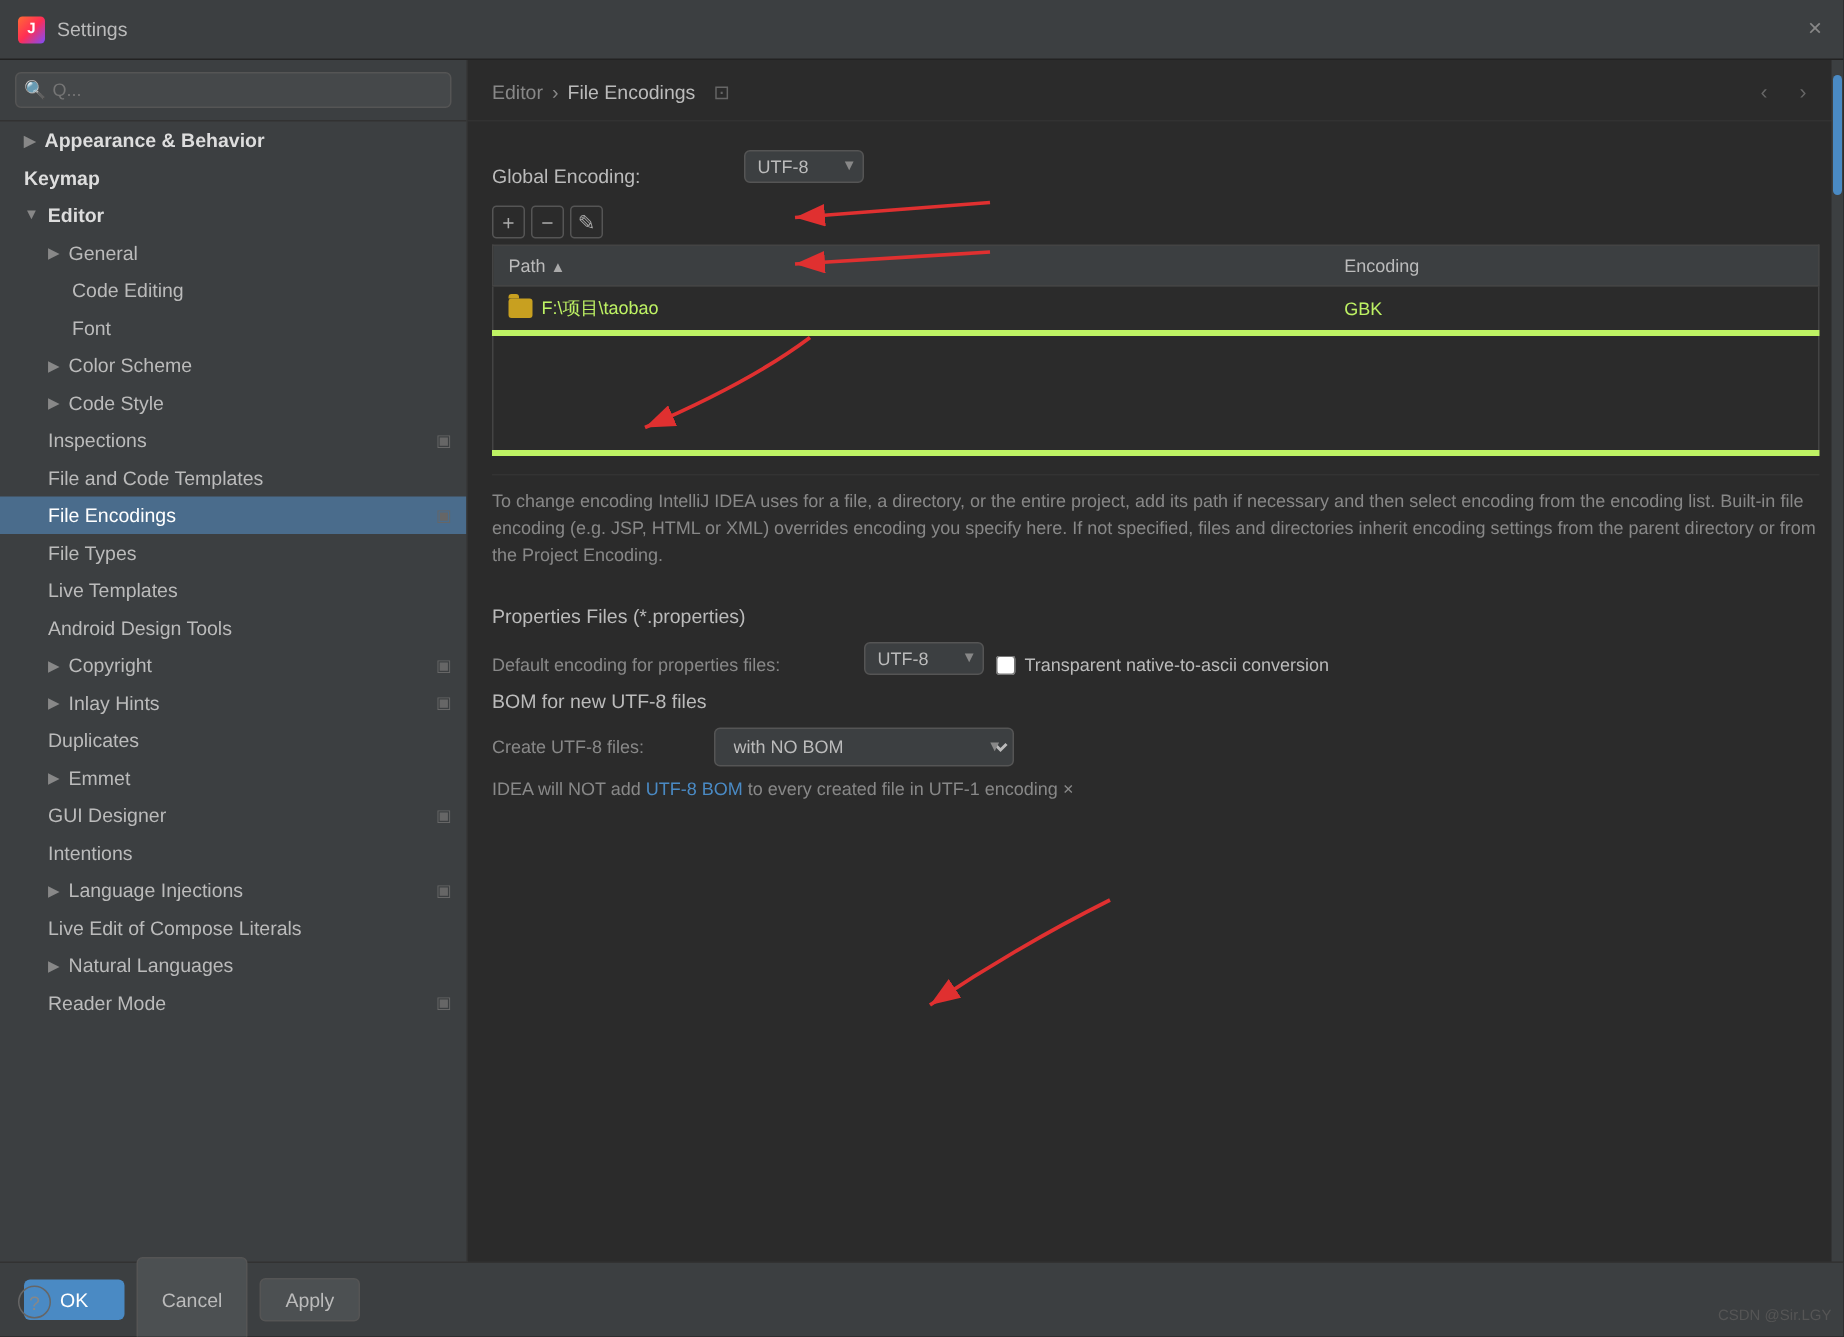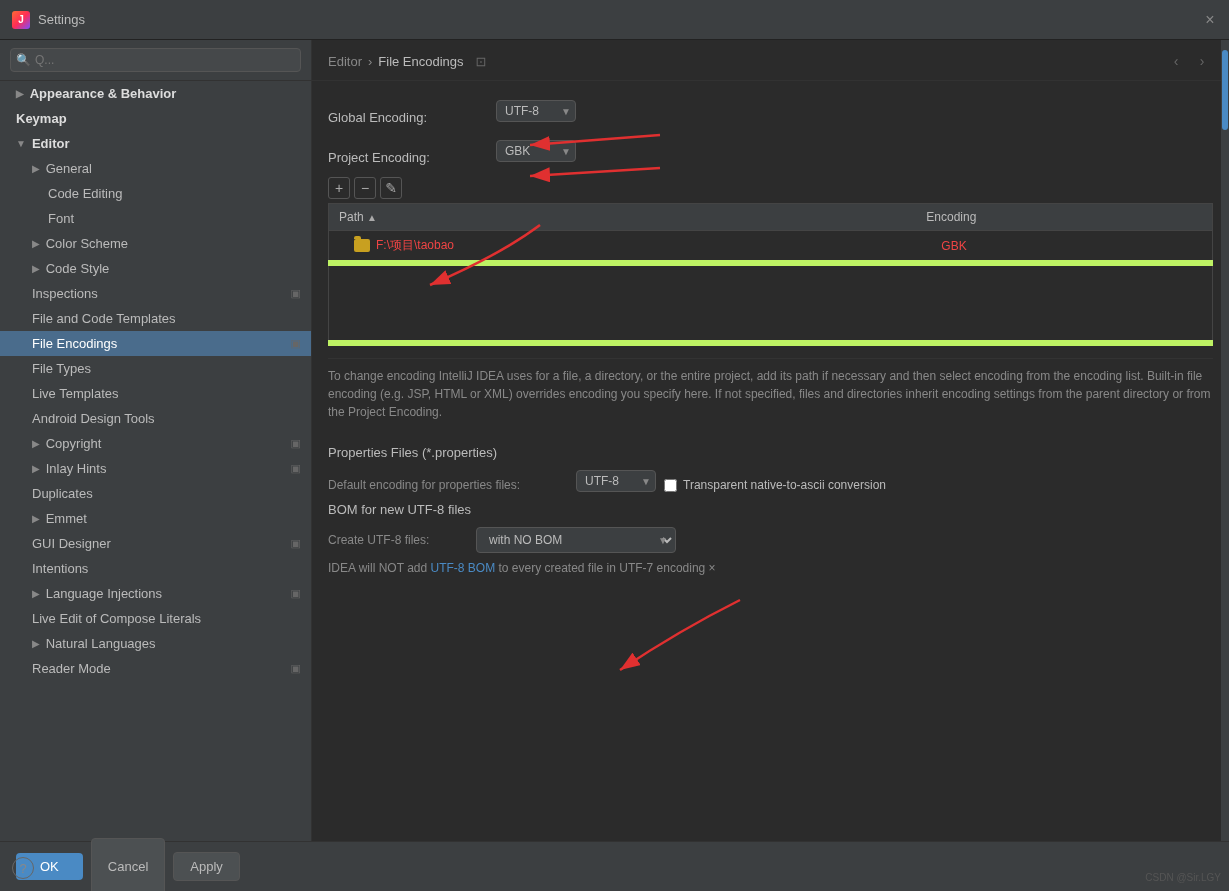--- a/index.html
+++ b/index.html
@@ -235,24 +235,24 @@
     .path-table th {
       background: #3c3f41;
       padding: 6px 10px;
       text-align: left;
       color: #bbbbbb;
       font-weight: normal;
       border-bottom: 1px solid #444;
       font-size: 12px;
     }
     .path-table td {
-      padding: 6px 25px;
-      border-bottom: 6px solid #bef264;
-      font-size: 12px;
-      color: #ef4444;
+      padding: 6px 10px;
+      border-bottom: 4px solid #bef264;
+      font-size: 12px;
+      color: #bef264;
     }
     .table-body-empty {
       height: 80px;
     }
     .folder-icon-cell {
       display: flex;
       align-items: center;
       gap: 6px;
     }
 
@@ -554,29 +554,20 @@
       <div class="encoding-row">
         <span class="encoding-label">Global Encoding:</span>
         <div class="select-wrapper">
           <select class="encoding-select">
             <option>UTF-8</option>
           </select>
           <span class="select-arrow">▼</span>
         </div>
       </div>
 
-      <div class="encoding-row">
-        <span class="encoding-label">Project Encoding:</span>
-        <div class="select-wrapper">
-          <select class="encoding-select">
-            <option>GBK</option>
-          </select>
-          <span class="select-arrow">▼</span>
-        </div>
-      </div>
 
       <div class="table-toolbar">
         <button class="toolbar-btn">+</button>
         <button class="toolbar-btn">−</button>
         <button class="toolbar-btn">✎</button>
       </div>
 
       <table class="path-table">
         <thead>
           <tr>
@@ -628,21 +619,21 @@
           <span class="bom-label">Create UTF-8 files:</span>
           <div class="select-wrapper">
             <select class="bom-select">
               <option>with NO BOM</option>
               <option>with BOM</option>
             </select>
             <span class="select-arrow" style="right:8px;">▼</span>
           </div>
         </div>
         <div class="idea-note">
-          <span>IDEA will NOT add </span><span class="link-blue">UTF-8 BOM</span><span> to every created file in UTF-7 encoding ×</span>
+          <span>IDEA will NOT add </span><span class="link-blue">UTF-8 BOM</span><span> to every created file in UTF-1 encoding ×</span>
         </div>
       </div>
 
     </div>
   </div>
 
 </div>
 
 <div class="bottom-bar">
   <button class="btn-ok">OK</button>

